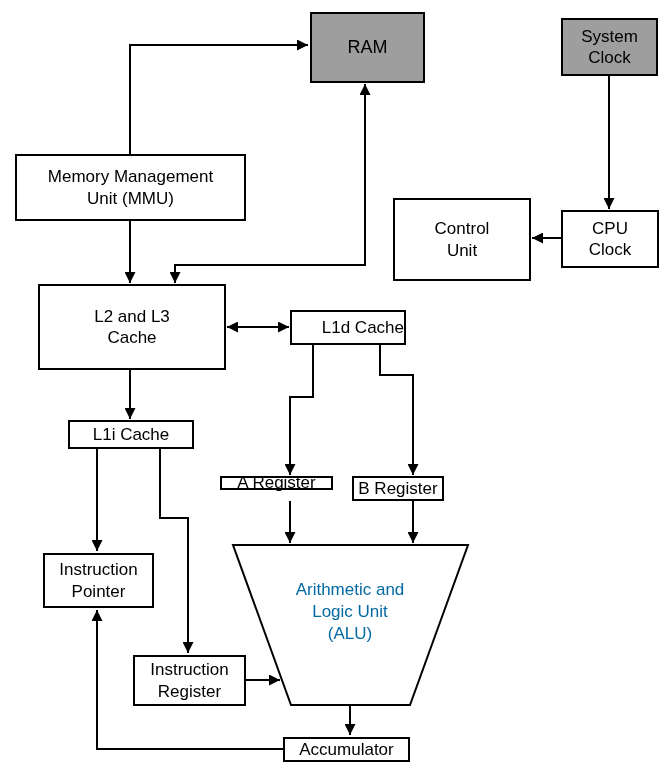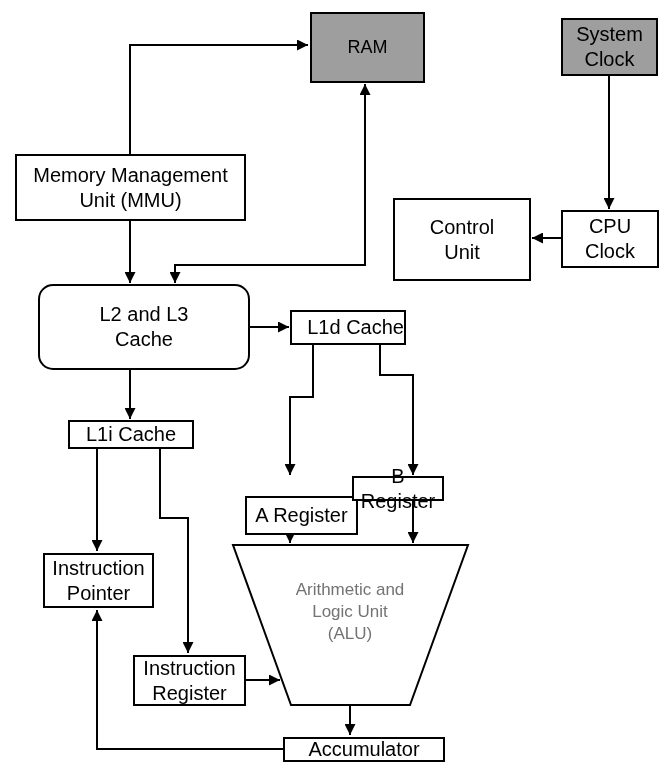--- a/index.html
+++ b/index.html
@@ -11,30 +11,30 @@
     overflow:hidden;
   }
   .layer{position:absolute;left:0;top:0;}
   .box{
     position:absolute;
     display:flex;align-items:center;justify-content:center;
     text-align:center;
     border:2px solid #000;
     background:#ffffff;
     box-sizing:border-box;
-    font-size:20px;line-height:1.25;color:#000;
+    font-size:17px;line-height:1.25;color:#000;
     white-space:pre-line;
   }
   .box.gray{background:#9e9e9e;}
   .box.ram{font-size:18px;}
   .floating-label{
     position:absolute;
     display:flex;align-items:center;justify-content:center;
     text-align:center;
-    font-size:17px;line-height:1.3;color:#737373;
+    font-size:17px;line-height:1.3;color:#0369a1;
     white-space:pre-line;
   }
   svg .wire{stroke:#000;stroke-width:2;fill:none;}
   svg .shape{stroke:#000;stroke-width:2;fill:#fff;}
 </style>
 </head>
 <body>
 
 <div class="stage">
 
@@ -97,34 +97,34 @@
   <div class="box" style="left:393px;top:198px;width:138px;height:83px;">
     <span>Control
 Unit</span>
   </div>
 
   <div class="box" style="left:561px;top:210px;width:98px;height:58px;align-items:center;">
     <span>CPU
 Clock</span>
   </div>
 
-  <div class="box" style="left:38px;top:284px;width:212px;height:86px;border-radius:15px;">
+  <div class="box" style="left:38px;top:284px;width:188px;height:86px;">
     <span>L2 and L3
 Cache</span>
   </div>
 
   <div class="box" style="left:290px;top:310px;width:116px;height:35px;justify-content:flex-end;">
     <span>L1d Cache</span>
   </div>
 
   <div class="box" style="left:68px;top:420px;width:126px;height:29px;">
     <span>L1i Cache</span>
   </div>
 
-  <div class="box" style="left:245px;top:476px;width:113px;height:39px;margin-top:20px;">
+  <div class="box" style="left:220px;top:476px;width:113px;height:14px;">
     <span>A Register</span>
   </div>
 
   <div class="box" style="left:352px;top:476px;width:92px;height:25px;">
     <span>B Register</span>
   </div>
 
   <div class="floating-label" style="left:255px;top:568px;width:190px;height:88px;">
     <span>Arithmetic and
 Logic Unit
@@ -134,17 +134,17 @@
   <div class="box" style="left:43px;top:553px;width:111px;height:55px;">
     <span>Instruction
 Pointer</span>
   </div>
 
   <div class="box" style="left:133px;top:655px;width:113px;height:51px;">
     <span>Instruction
 Register</span>
   </div>
 
-  <div class="box" style="left:283px;top:737px;width:162px;height:25px;">
+  <div class="box" style="left:283px;top:737px;width:127px;height:25px;">
     <span>Accumulator</span>
   </div>
 
 </div>
 
 </body></html>

